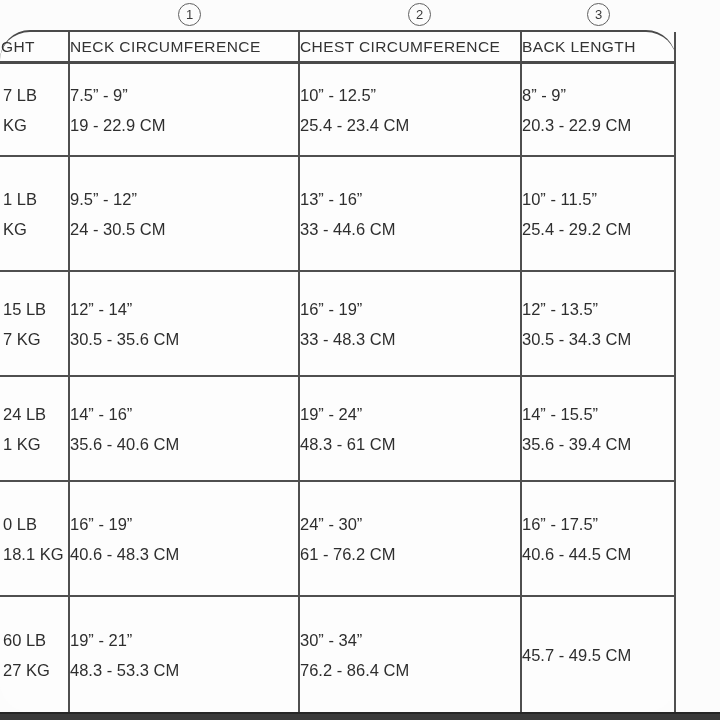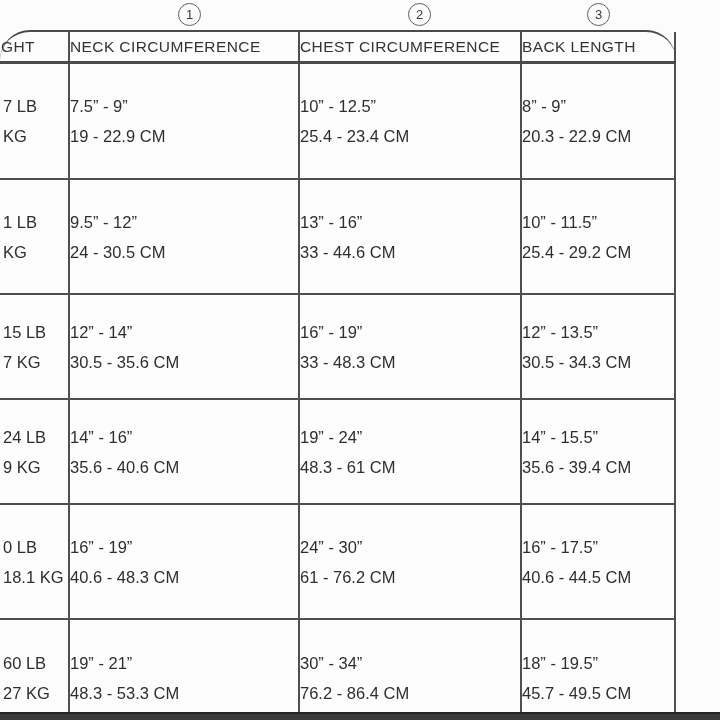--- a/index.html
+++ b/index.html
@@ -26,21 +26,21 @@
 
   
   .size-table{
     position:absolute;left:0;top:30px;width:676px;
     border-top:2px solid #4a4a4a;
     background:#fdfdfd;
     border-radius:30px;
   }
   .row{display:flex;box-sizing:border-box;border-bottom:2px solid #4f4f4f;}
   .row.rh{height:32px;border-bottom:3px solid #4a4a4a;}
-  .row.r1{height:116px;}
+  .row.r1{height:93px;}
   .row.r2{height:115px;}
   .row.r3{height:105px;}
   .row.r4{height:105px;}
   .row.r5{height:115px;}
   .row.r6{height:115px;border-bottom:none;}
   .cell{
     box-sizing:border-box;
     border-right:2px solid #4f4f4f;
     display:flex;align-items:center;
     overflow:hidden;
@@ -183,21 +183,21 @@
       <div>12” - 13.5”</div>
       <div>30.5 - 34.3 CM</div>
     </div>
       </div>
   </div>
 
   <div class="row r4">
     <div class="cell c-w">
         <div class="block">
       <div>24 LB</div>
-      <div>9 KG</div>
+      <div>1 KG</div>
     </div>
       </div>
     <div class="cell c-n">
         <div class="block">
       <div>14” - 16”</div>
       <div>35.6 - 40.6 CM</div>
     </div>
       </div>
     <div class="cell c-c">
         <div class="block">
@@ -254,21 +254,20 @@
     </div>
       </div>
     <div class="cell c-c">
         <div class="block">
       <div>30” - 34”</div>
       <div>76.2 - 86.4 CM</div>
     </div>
       </div>
     <div class="cell c-b">
         <div class="block">
-      <div>18” - 19.5”</div>
       <div>45.7 - 49.5 CM</div>
     </div>
       </div>
   </div>
 
 </div>
 
 <div class="note" id="note-to">To</div>
 <div class="note" id="note-if">If</div>
 

